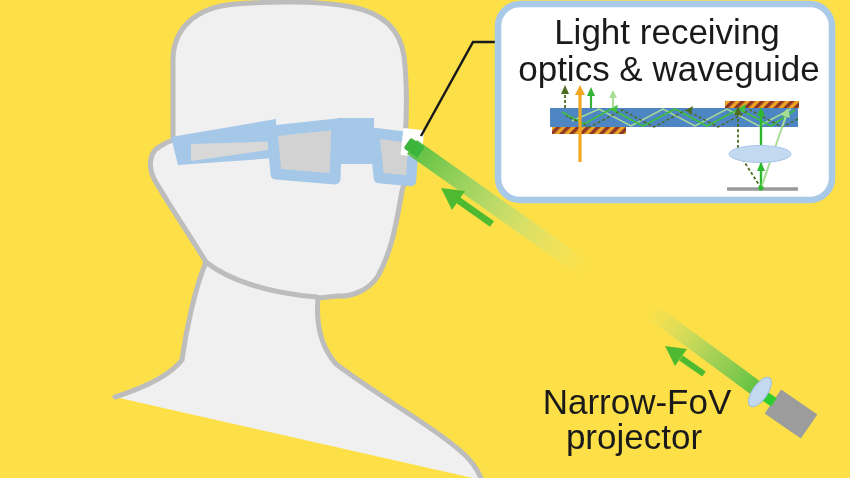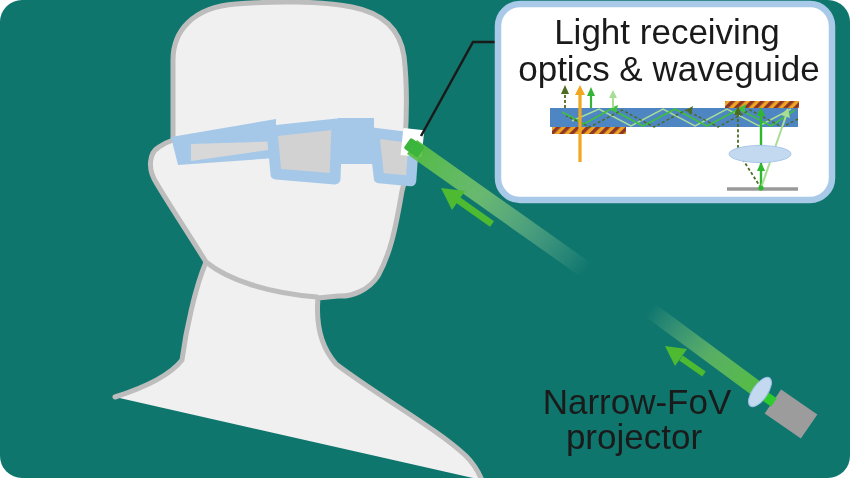--- a/index.html
+++ b/index.html
@@ -1,17 +1,17 @@
 <!DOCTYPE html>
 <html><head>
 <meta charset="utf-8">
 <style>
   html,body{margin:0;padding:0;background:#ffffff;}
-  #stage{position:relative;width:850px;height:478px;background:#0f766e;overflow:hidden;
-         font-family:"Liberation Sans",sans-serif;border-radius:22px;}
+  #stage{position:relative;width:850px;height:478px;background:#fde047;overflow:hidden;
+         font-family:"Liberation Sans",sans-serif;}
   svg text{font-family:"Liberation Sans",sans-serif;font-size:35px;fill:#1a1a1a;}
 </style>
 </head>
 <body>
 
 <div id="stage">
 <svg width="850" height="478" viewBox="0 0 850 478">
   <defs>
     <linearGradient id="beam1grad" gradientUnits="userSpaceOnUse" x1="412" y1="147" x2="586" y2="270">
       <stop offset="0" stop-color="#52bd3e" stop-opacity="0.95"></stop>

